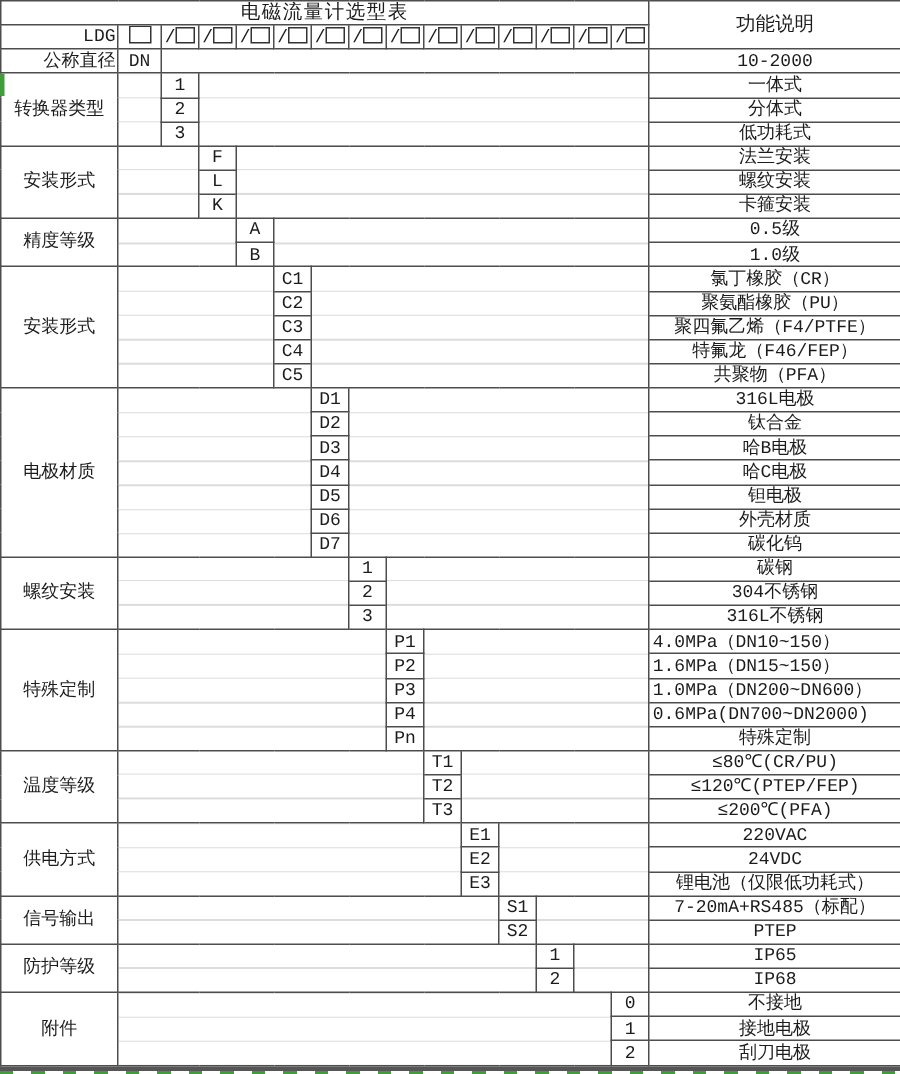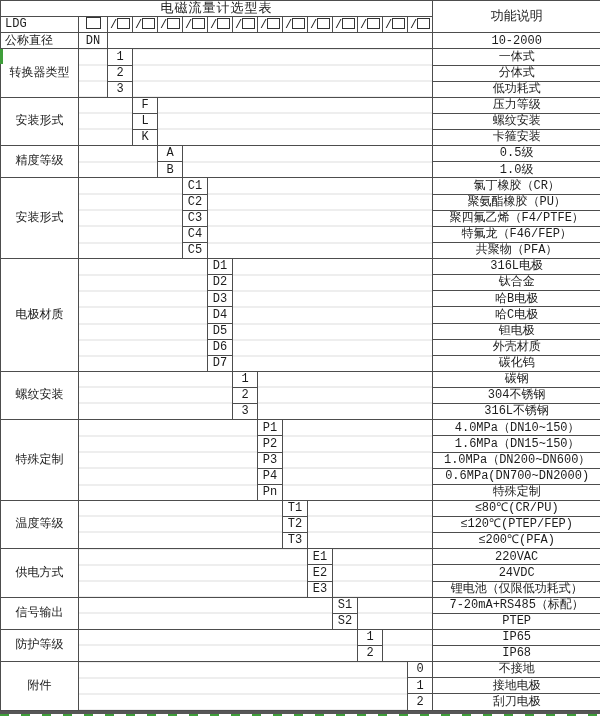--- a/index.html
+++ b/index.html
@@ -3,22 +3,22 @@
 <meta charset="utf-8">
 <style>
   html,body{margin:0;padding:0;background:#fff;}
   body{width:600px;font-family:"Liberation Mono","DejaVu Sans Mono",monospace;color:#1c1c1c;}
   .wrap{position:relative;width:600px;}
   table{border-collapse:collapse;table-layout:fixed;width:600px;height:711px;background:#fff;}
   td{border:1px solid #4d4d4d;padding:0 1px;font-size:12px;line-height:1.05;text-align:center;vertical-align:middle;overflow:hidden;white-space:nowrap;}
   tr{height:16px;}
   .title{font-size:13px;letter-spacing:1px;}
   .fnhead{font-size:13px;}
-  .al{text-align:left;padding-left:4px;}
-  .fn.left{text-align:center;padding-left:2px;}
+  .al{text-align:right;padding-left:4px;}
+  .fn.left{text-align:left;padding-left:2px;}
   .sp{background-image:repeating-linear-gradient(to bottom,transparent 0,transparent 15.16px,#dcdcdc 15.16px,#dcdcdc 16.16px);}
   .box{display:inline-block;width:11px;height:9px;border:1px solid #333;vertical-align:-1px;background:#fff;}
   .box.big{width:13px;height:10px;}
   .slot{padding:0;}
   .bottom-border{height:3px;background:#565656;}
   .green-dashes{height:2px;background:repeating-linear-gradient(90deg,#3f9e3a 0 9px,transparent 9px 21px);}
   .green-mark{position:absolute;left:0;top:49px;width:3px;height:15px;background:#3f9e3a;z-index:2;}
 </style>
 </head>
 <body>
@@ -90,21 +90,21 @@
 <tr>
           <td>3</td>
           <td class="fn">低功耗式</td>
         </tr>
 
 <tr>
   <td rowspan="3">安装形式</td>
   <td colspan="2" rowspan="3" class="sp"></td>
   <td>F</td>
   <td colspan="11" rowspan="3" class="sp"></td>
-  <td class="fn">压力等级</td>
+  <td class="fn">法兰安装</td>
 </tr>
 <tr>
           <td>L</td>
           <td class="fn">螺纹安装</td>
         </tr>
 <tr>
           <td>K</td>
           <td class="fn">卡箍安装</td>
         </tr>
 

